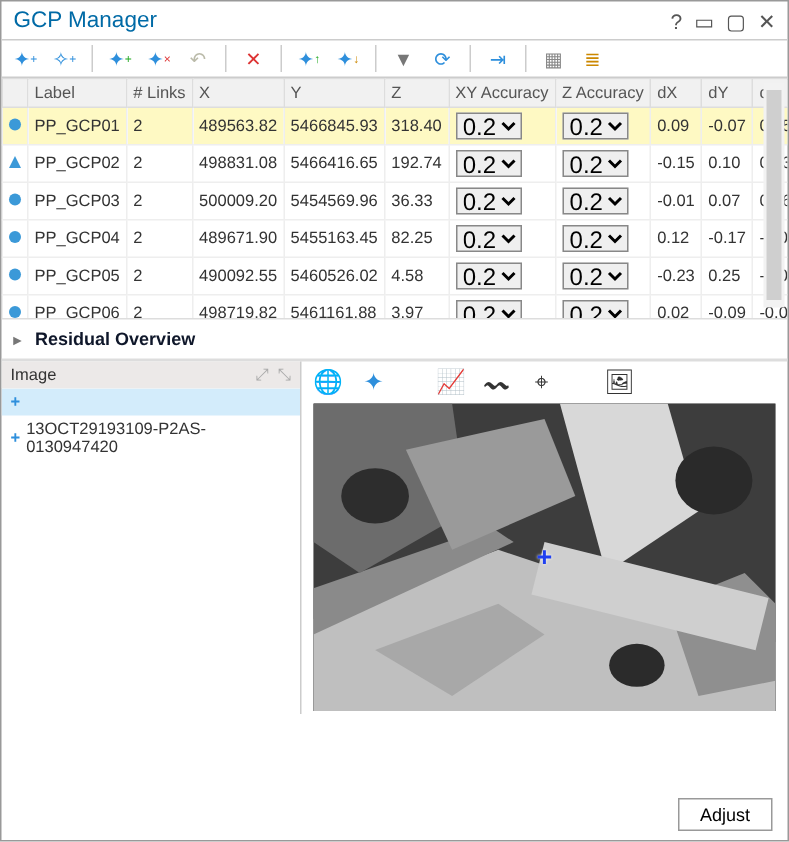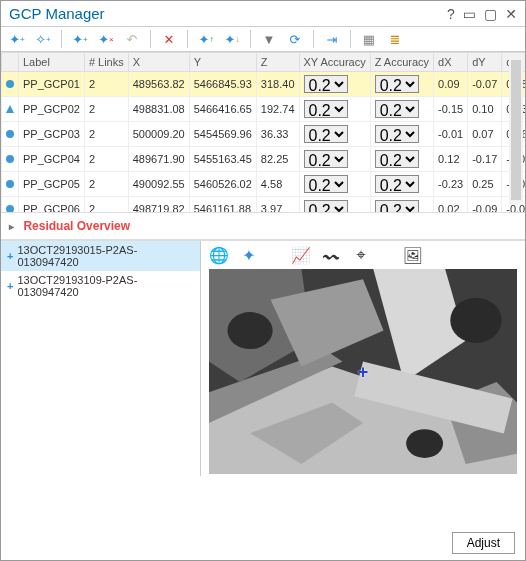--- a/index.html
+++ b/index.html
@@ -11,21 +11,21 @@
   .tbtn { width:20px; height:20px; display:flex; align-items:center; justify-content:center; cursor:pointer; font-size:13px; }
   .tsep { width:1px; height:18px; background:#ccc; margin:0 2px; }
   .grid { width:100%; border-collapse:collapse; font-size:11px; }
   .grid th { background:#f1f1f1; border:1px solid #ddd; padding:3px 4px; text-align:left; font-weight:normal; color:#555; white-space:nowrap; overflow:hidden; }
   .grid td { border:1px solid #eee; padding:3px 4px; white-space:nowrap; overflow:hidden; }
   .grid tr.sel td { background:#fef9c3; }
   .mark { display:inline-block; width:8px; height:8px; }
   .mark.circle { border-radius:50%; background:#3b99d8; }
   .mark.tri { width:0;height:0;border-left:4px solid transparent;border-right:4px solid transparent;border-bottom:8px solid #3b99d8;}
   .acc-sel { width:44px; font-size:16px; border:1px solid #888; height:18px; }
-  .section-head { padding:6px 8px; font-size:12px; font-weight:bold; color:#ef4444; border-top:1px solid #ddd; border-bottom:1px solid #ddd; }
+  .section-head { padding:6px 8px; font-size:12px; font-weight:bold; color:#0f172a; border-top:1px solid #ddd; border-bottom:1px solid #ddd; }
   .section-head::before { content:"▸"; color:#777; margin-right:6px; font-size:10px;}
   .lower { display:flex; height:236px; border-top:1px solid #ddd; }
   .imgpanel { width:200px; display:flex; flex-direction:column; border-right:1px solid #ccc; }
   .imgpanel .head { background:#ece9e8; padding:3px 6px; font-size:11px; display:flex; align-items:center; gap:6px;}
   .imgpanel .list { flex:1; overflow:hidden; font-size:11px;}
   .imgpanel .row { padding:3px 6px; display:flex; align-items:center; gap:4px; }
   .imgpanel .row.sel { background:#d3ecfb;}
   .plus { color:#2e8fdc; font-weight:bold;}
   .view { flex:1; display:flex; flex-direction:column; }
   .viewtools { display:flex; gap:10px; padding:4px 8px; align-items:center;}
@@ -175,24 +175,29 @@
 <div class="scrollbar">
     <div class="thumb"></div>
   </div>
 
 <div class="section-head">
   <span>Residual Overview</span>
 </div>
 
 <div class="lower">
   <div class="imgpanel">
+    <div class="head">
+      <span>Image</span>
+      <span style="flex:1"></span>
+      <span style="color:#aaa;font-size:11px">⤢</span>
+      <span style="color:#aaa;font-size:11px">⤡</span>
+    </div>
     <div class="list" id="img-list">
         <div class="row sel">
           <span class="plus">+</span>
-          <span>13OCT29193015-P2AS-0130947420</span>
         </div>
         <div class="row">
           <span class="plus">+</span>
           <span>13OCT29193109-P2AS-0130947420</span>
         </div>
       </div>
   </div>
   <div class="view">
     <div class="viewtools">
       <span class="vbtn">🌐</span>

